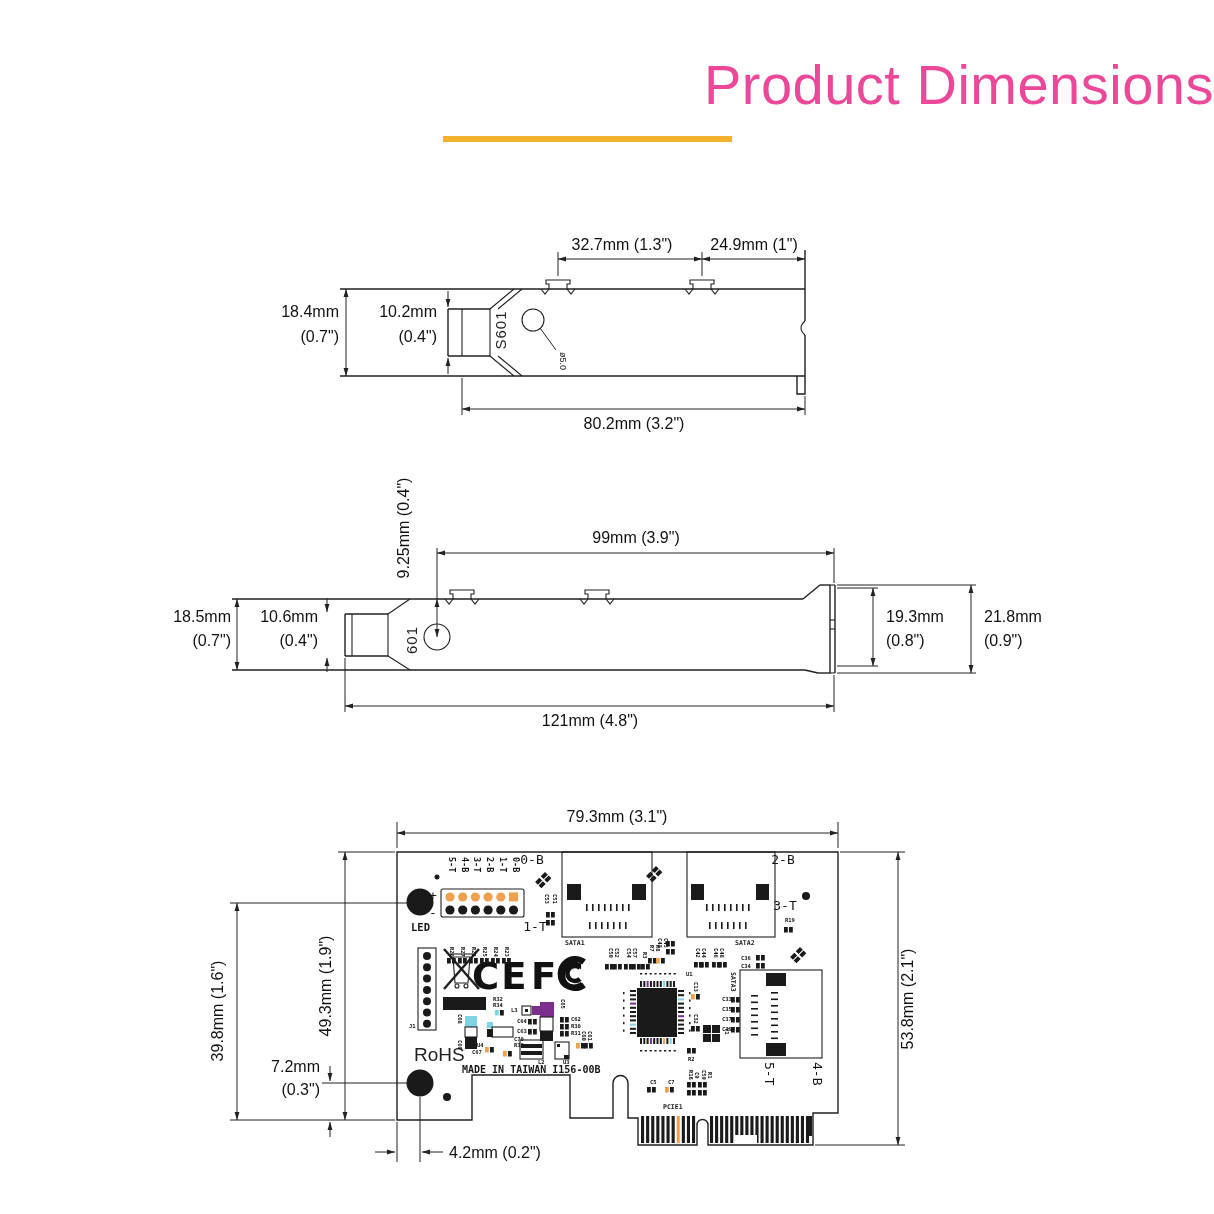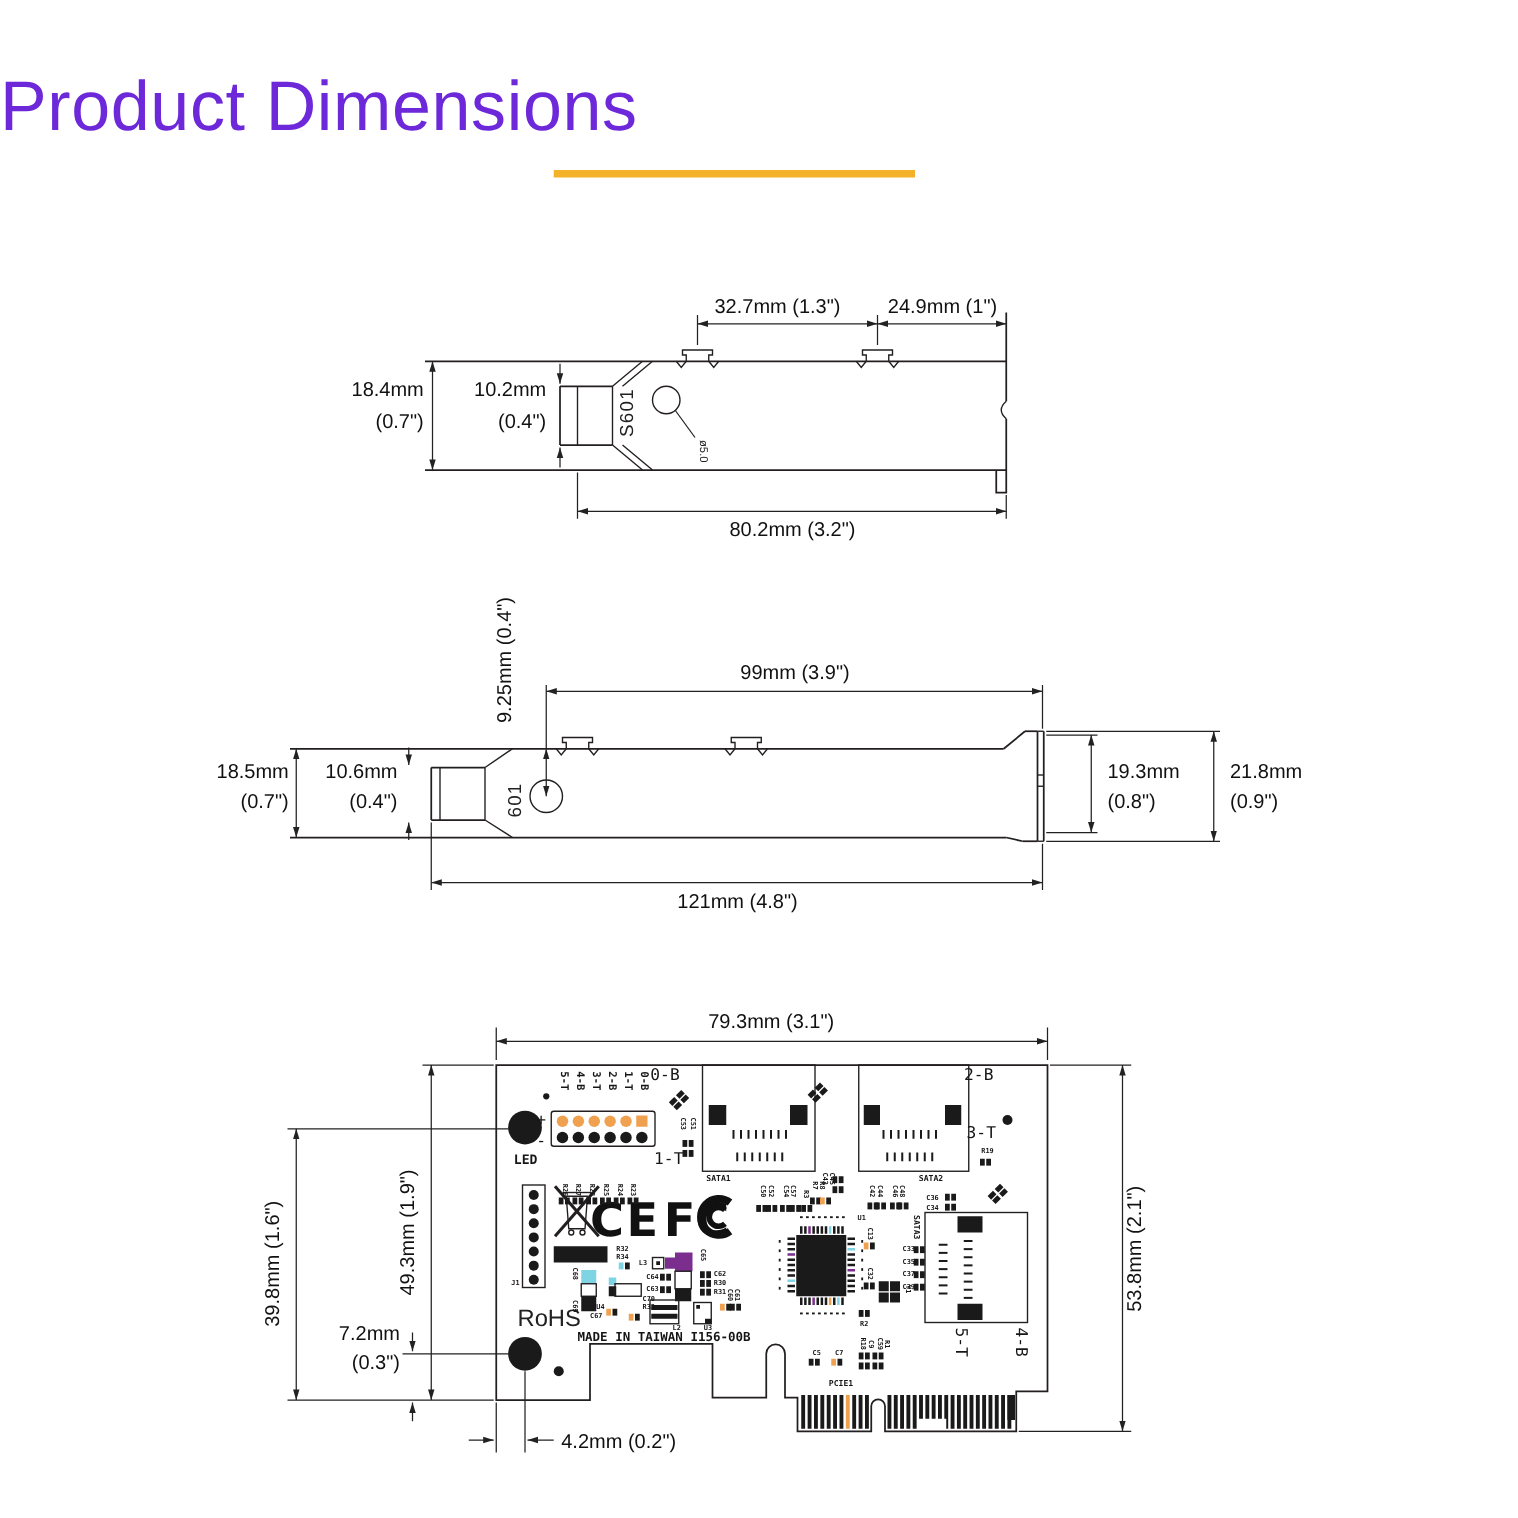--- a/index.html
+++ b/index.html
@@ -1,19 +1,19 @@
 <!DOCTYPE html>
 <html><head>
 <meta charset="utf-8">
 <style>
   html,body{margin:0;padding:0;background:#ffffff;}
   .stage{position:relative;width:1214px;height:1214px;background:#fff;overflow:hidden;
          font-family:"Liberation Sans",sans-serif;}
-  .page-title{position:absolute;top:52px;left:0;width:100%;text-align:left;
-         font-size:56px;font-weight:300;letter-spacing:.5px;color:#6d28d9;}
+  .page-title{position:absolute;top:52px;left:0;width:100%;text-align:right;
+         font-size:56px;font-weight:300;letter-spacing:.5px;color:#ec4899;}
   .accent-bar{position:absolute;top:136px;left:443px;width:289px;height:6px;background:#f3b229;}
   svg{position:absolute;left:0;top:0;}
   .ol{stroke:#231f20;stroke-width:1.4;fill:none;stroke-linejoin:miter;stroke-linecap:butt;}
   .o2{stroke:#231f20;stroke-width:1.1;fill:none;}
   .dim,.ext{stroke:#222222;stroke-width:1;fill:none;}
   .fb{fill:#1a1a1a;stroke:none;}
   text.d{font-family:"Liberation Sans",sans-serif;font-size:16px;fill:#111;}
   text.dr{font-family:"Liberation Sans",sans-serif;font-size:16px;fill:#111;}
   text.stamp{font-family:"Liberation Sans",sans-serif;font-size:15px;fill:#222;letter-spacing:1px;}
   text.hole{font-family:"Liberation Sans",sans-serif;font-size:9px;fill:#222;}

